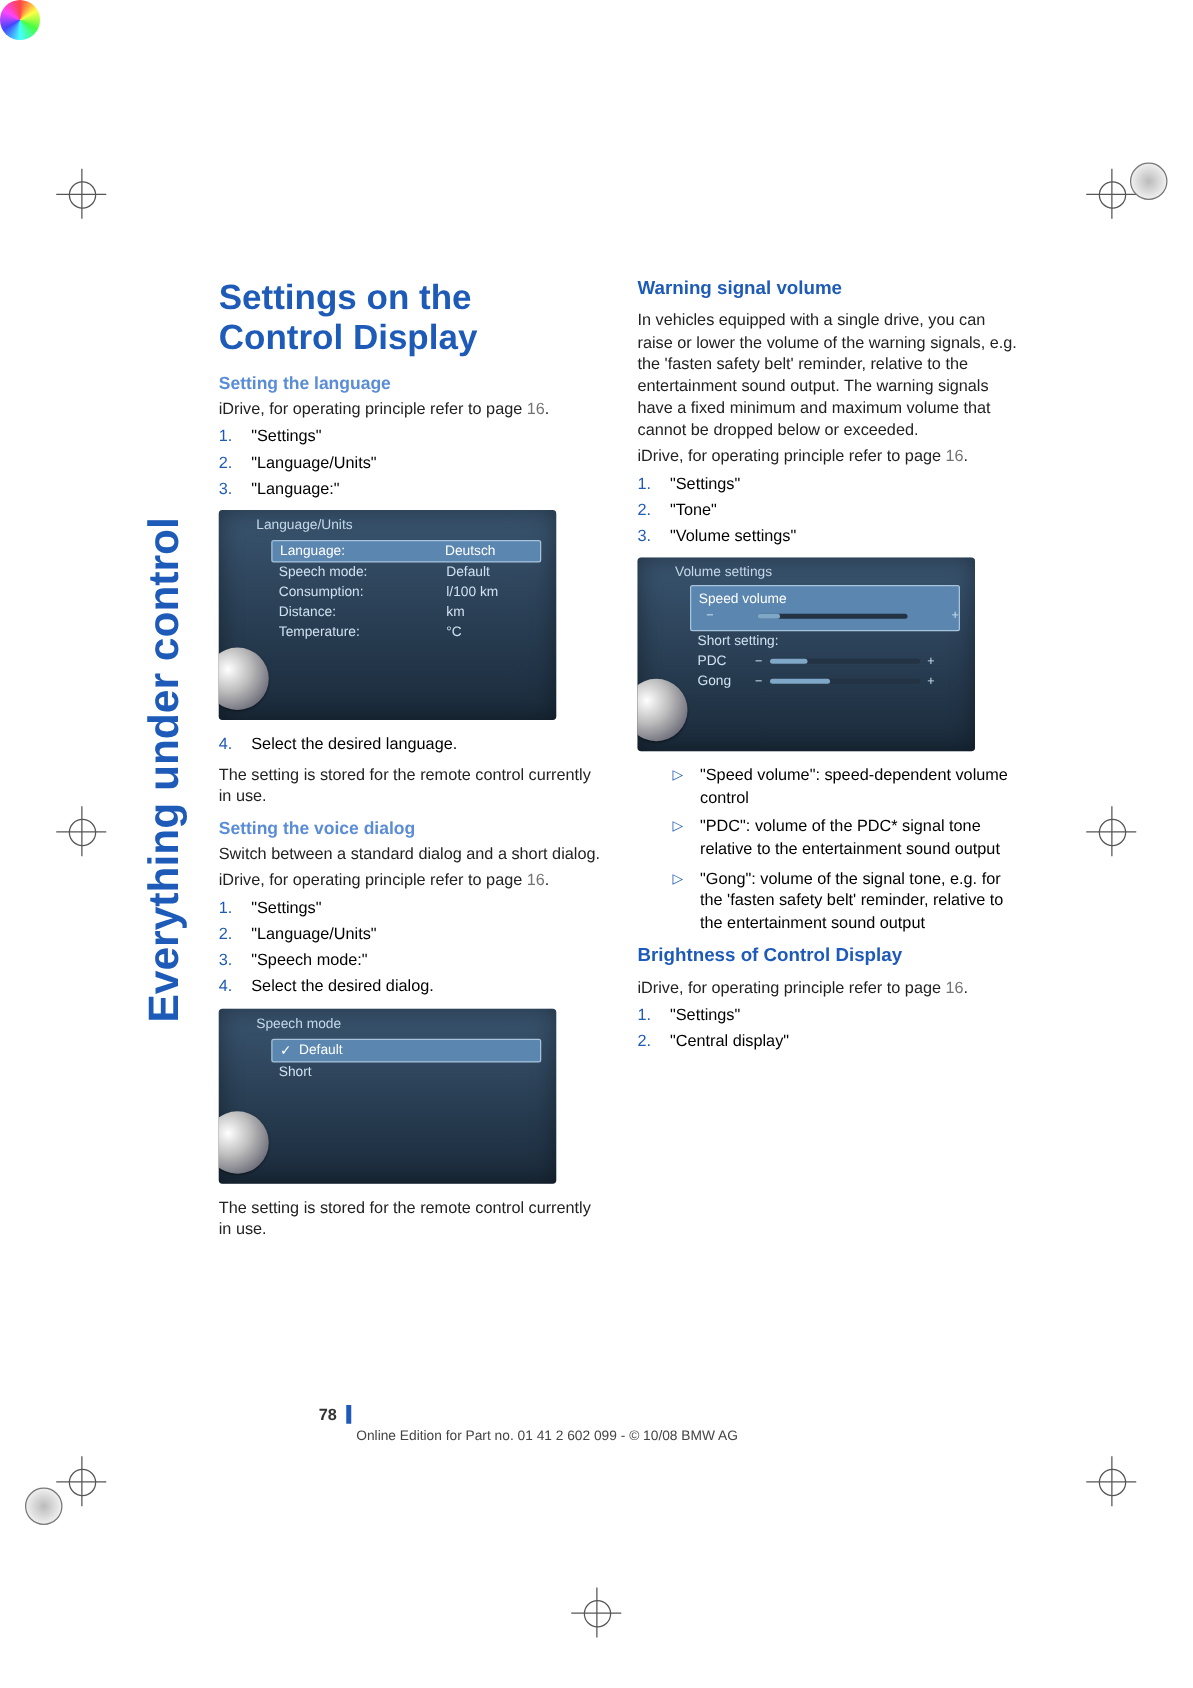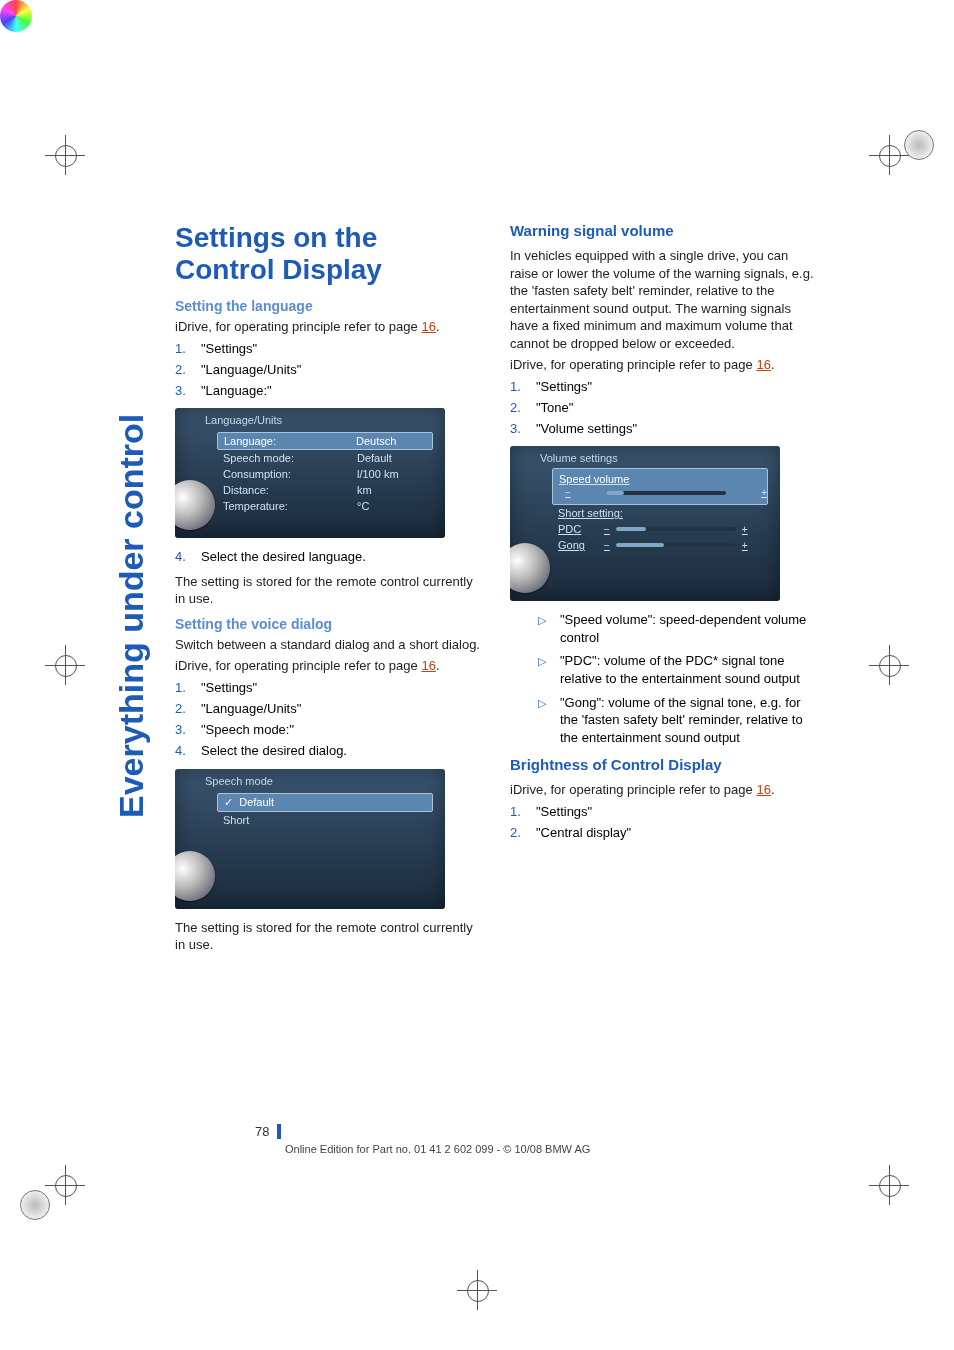--- a/index.html
+++ b/index.html
@@ -113,21 +113,21 @@
     font-weight: bold;
     margin: 10px 0 8px 0;
   }
   h3.sub-light {
     color: #5a8dd6;
     font-size: 14px;
     font-weight: bold;
     margin: 8px 0 4px 0;
   }
   p { margin: 4px 0; line-height: 1.35; font-size: 13px; color: #222;}
-  .ref-link { color: #c2410c; text-decoration: underline; }
+  .ref-link { color: #737373; }
   ol.steps {
     list-style: none;
     padding: 0;
     margin: 4px 0 6px 0;
     counter-reset: step;
   }
   ol.steps li {
     counter-increment: step;
     margin: 3px 0;
     padding-left: 26px;
@@ -159,21 +159,21 @@
     position: absolute;
     left: 28px;
     color: #1e5bb8;
     font-size: 11px;
     top: 2px;
   }
 
   
   .idrive {
     width: 270px;
-    height: 130px;
+    height: 168px;
     background: linear-gradient(#3a5570, #1a2a3a);
     border-radius: 3px;
     position: relative;
     box-shadow: inset 0 0 20px rgba(0,0,0,0.4);
     margin: 8px 0 10px 0;
     overflow: hidden;
   }
   .idrive .knob {
     position: absolute;
     left: -10px;
@@ -226,20 +226,21 @@
     color: #444;
   }
   .footer .pagebox {
     display: inline-block;
     border-right: 4px solid #1e5bb8;
     padding-right: 8px;
     padding-left: 80px;
     font-size: 13px;
     color: #333;
     margin-bottom: 4px;
+    font-weight: bold;
   }
   .footer .copy { margin-left: 110px; }
 </style>
 </head>
 <body>
 
 <div class="page">
 
   <div class="regmark regmark-left-top">
       <div class="cross"></div>
@@ -355,21 +356,21 @@
       <p>In vehicles equipped with a single drive, you can raise or lower the volume of the warning signals, e.g. the 'fasten safety belt' reminder, relative to the entertainment sound output. The warning signals have a fixed minimum and maximum volume that cannot be dropped below or exceeded.</p>
       <p><span>iDrive, for operating principle refer to page </span><span class="ref-link">16</span>.</p>
       <ol class="steps">
         <li>"Settings"</li>
         <li>"Tone"</li>
         <li>"Volume settings"</li>
       </ol>
 
       <div class="idrive small">
         <div class="titlebar">Volume settings</div>
-        <div class="menu" style="top:22px;text-decoration:underline;">
+        <div class="menu" style="top:22px;">
           <div class="row sel" style="flex-direction:column; align-items:flex-start; padding:4px 6px;">
             <span>Speed volume</span>
             <div class="slider-row" style="width:100%; justify-content:space-between;">
               <span class="minus">−</span>
               <div class="slider">
                   <div class="fill" style="width:15%;"></div>
                 </div>
               <span class="plus">+</span>
             </div>
           </div>

